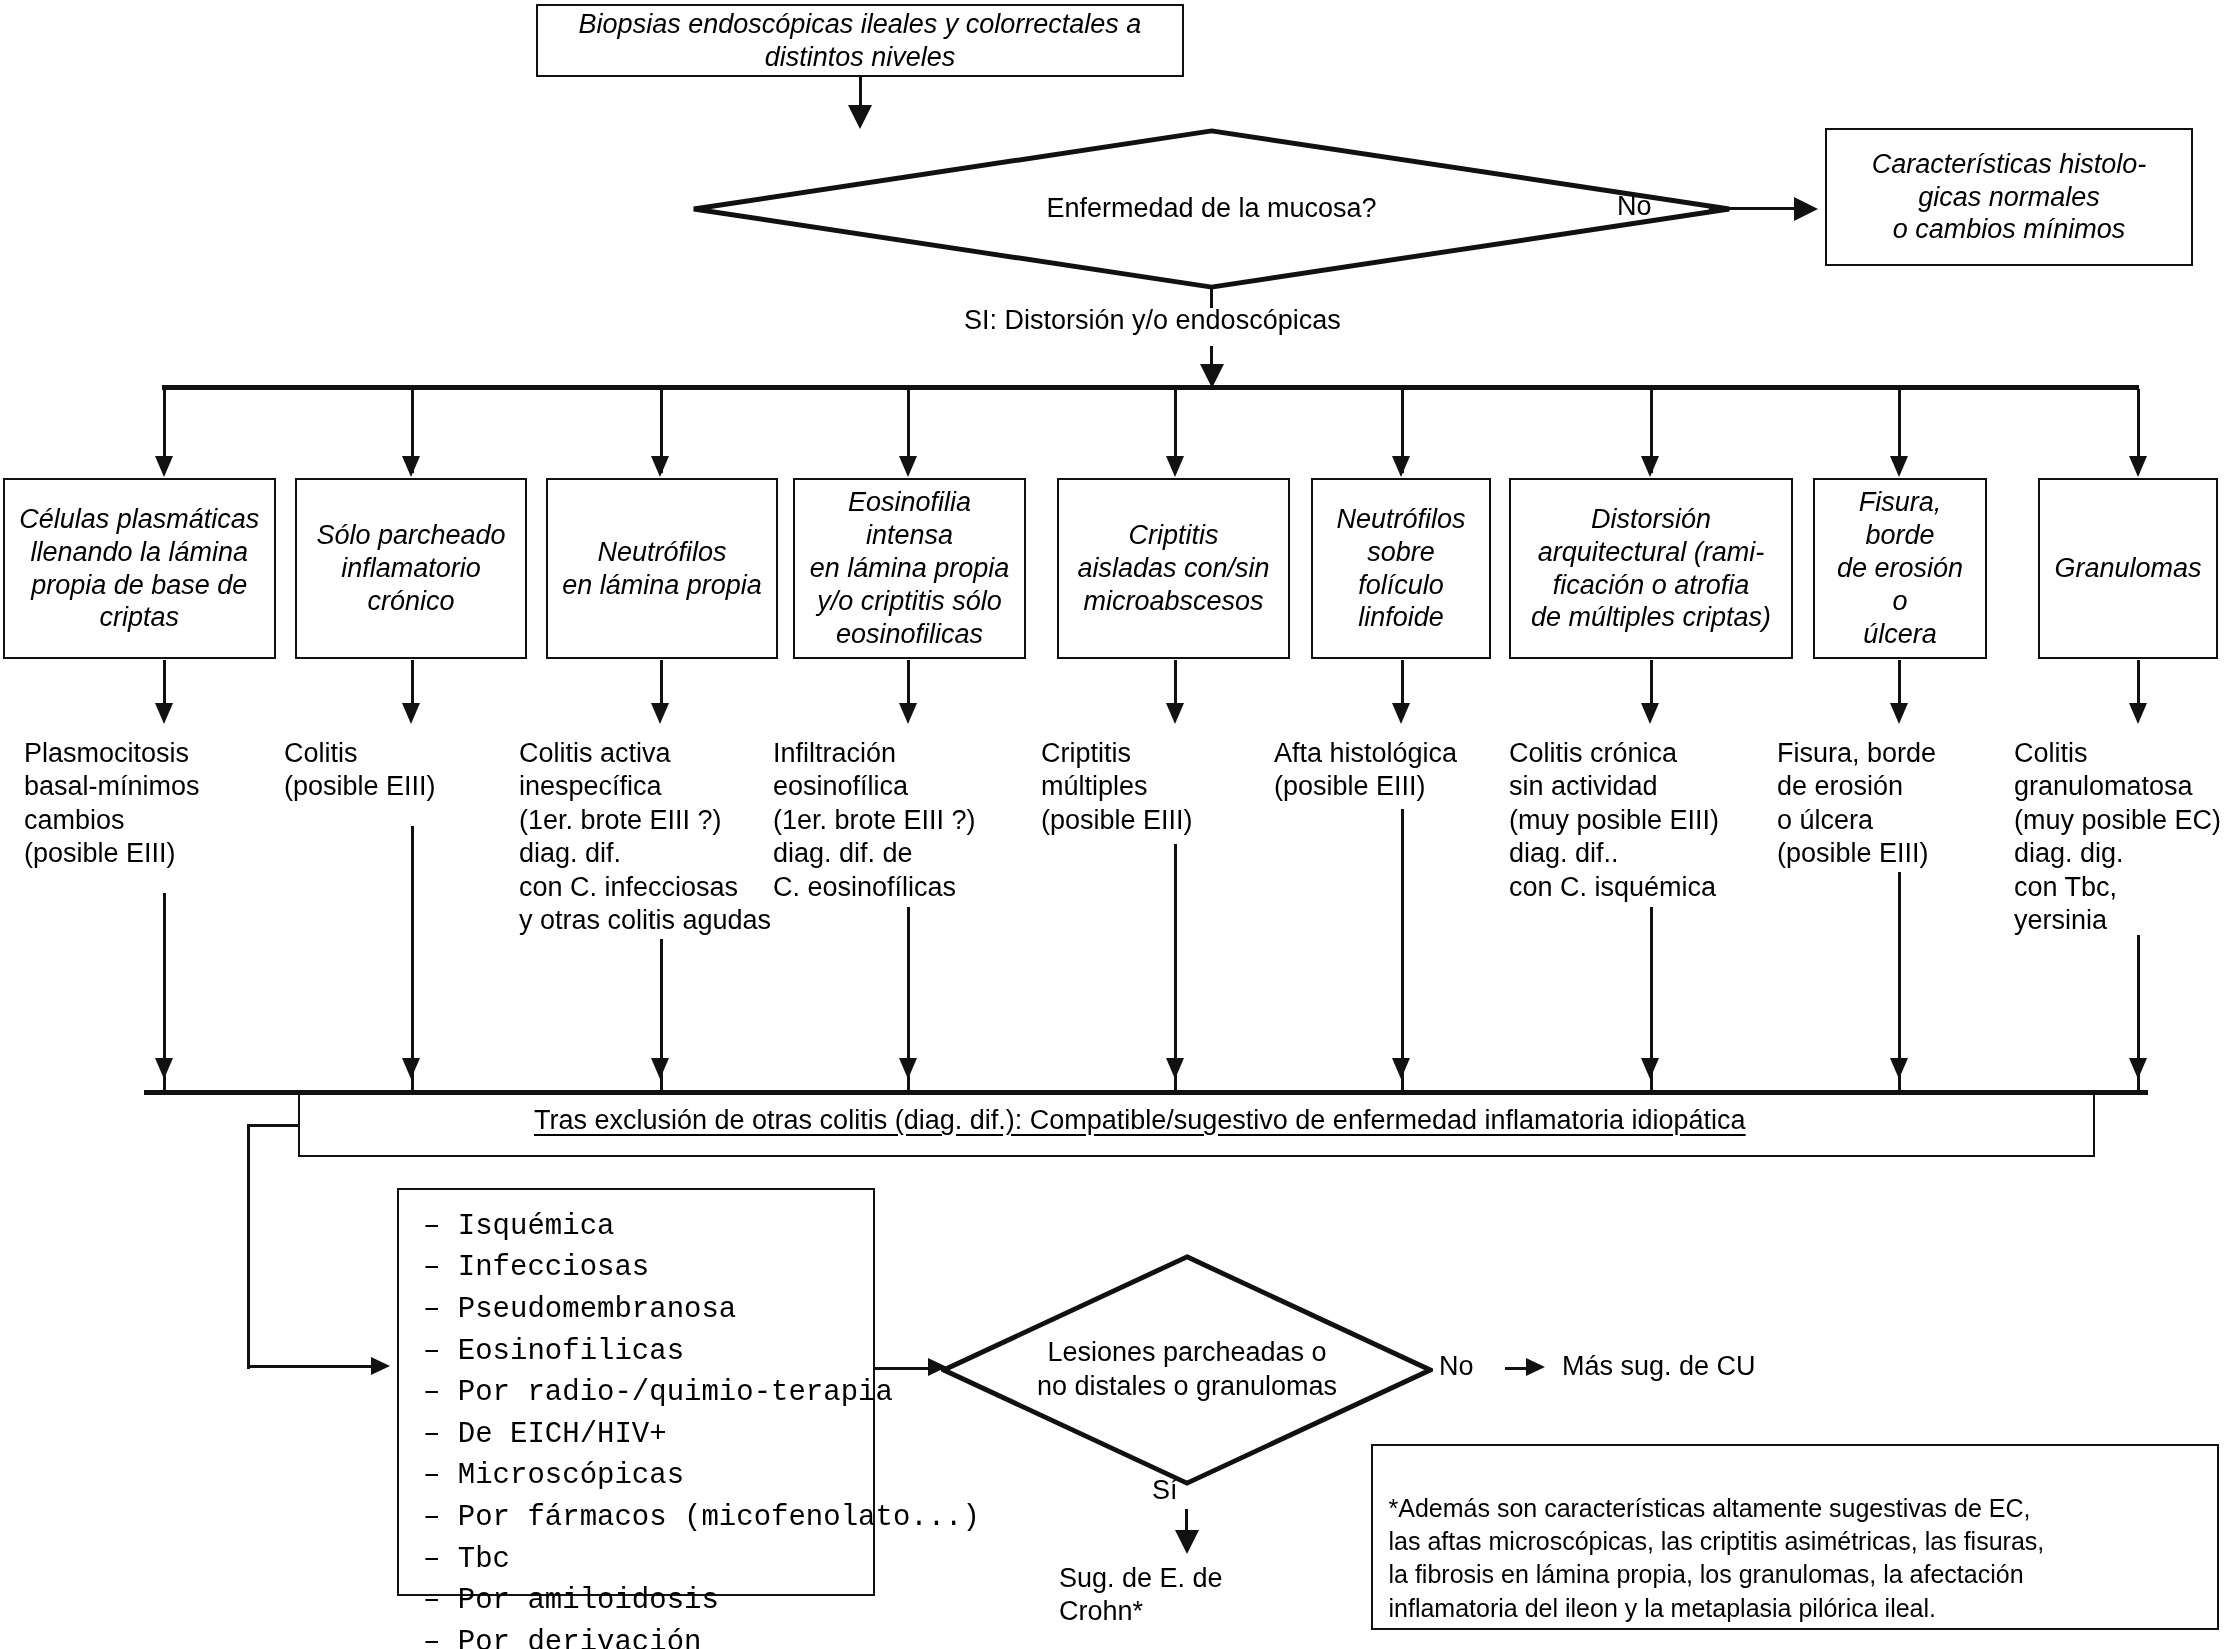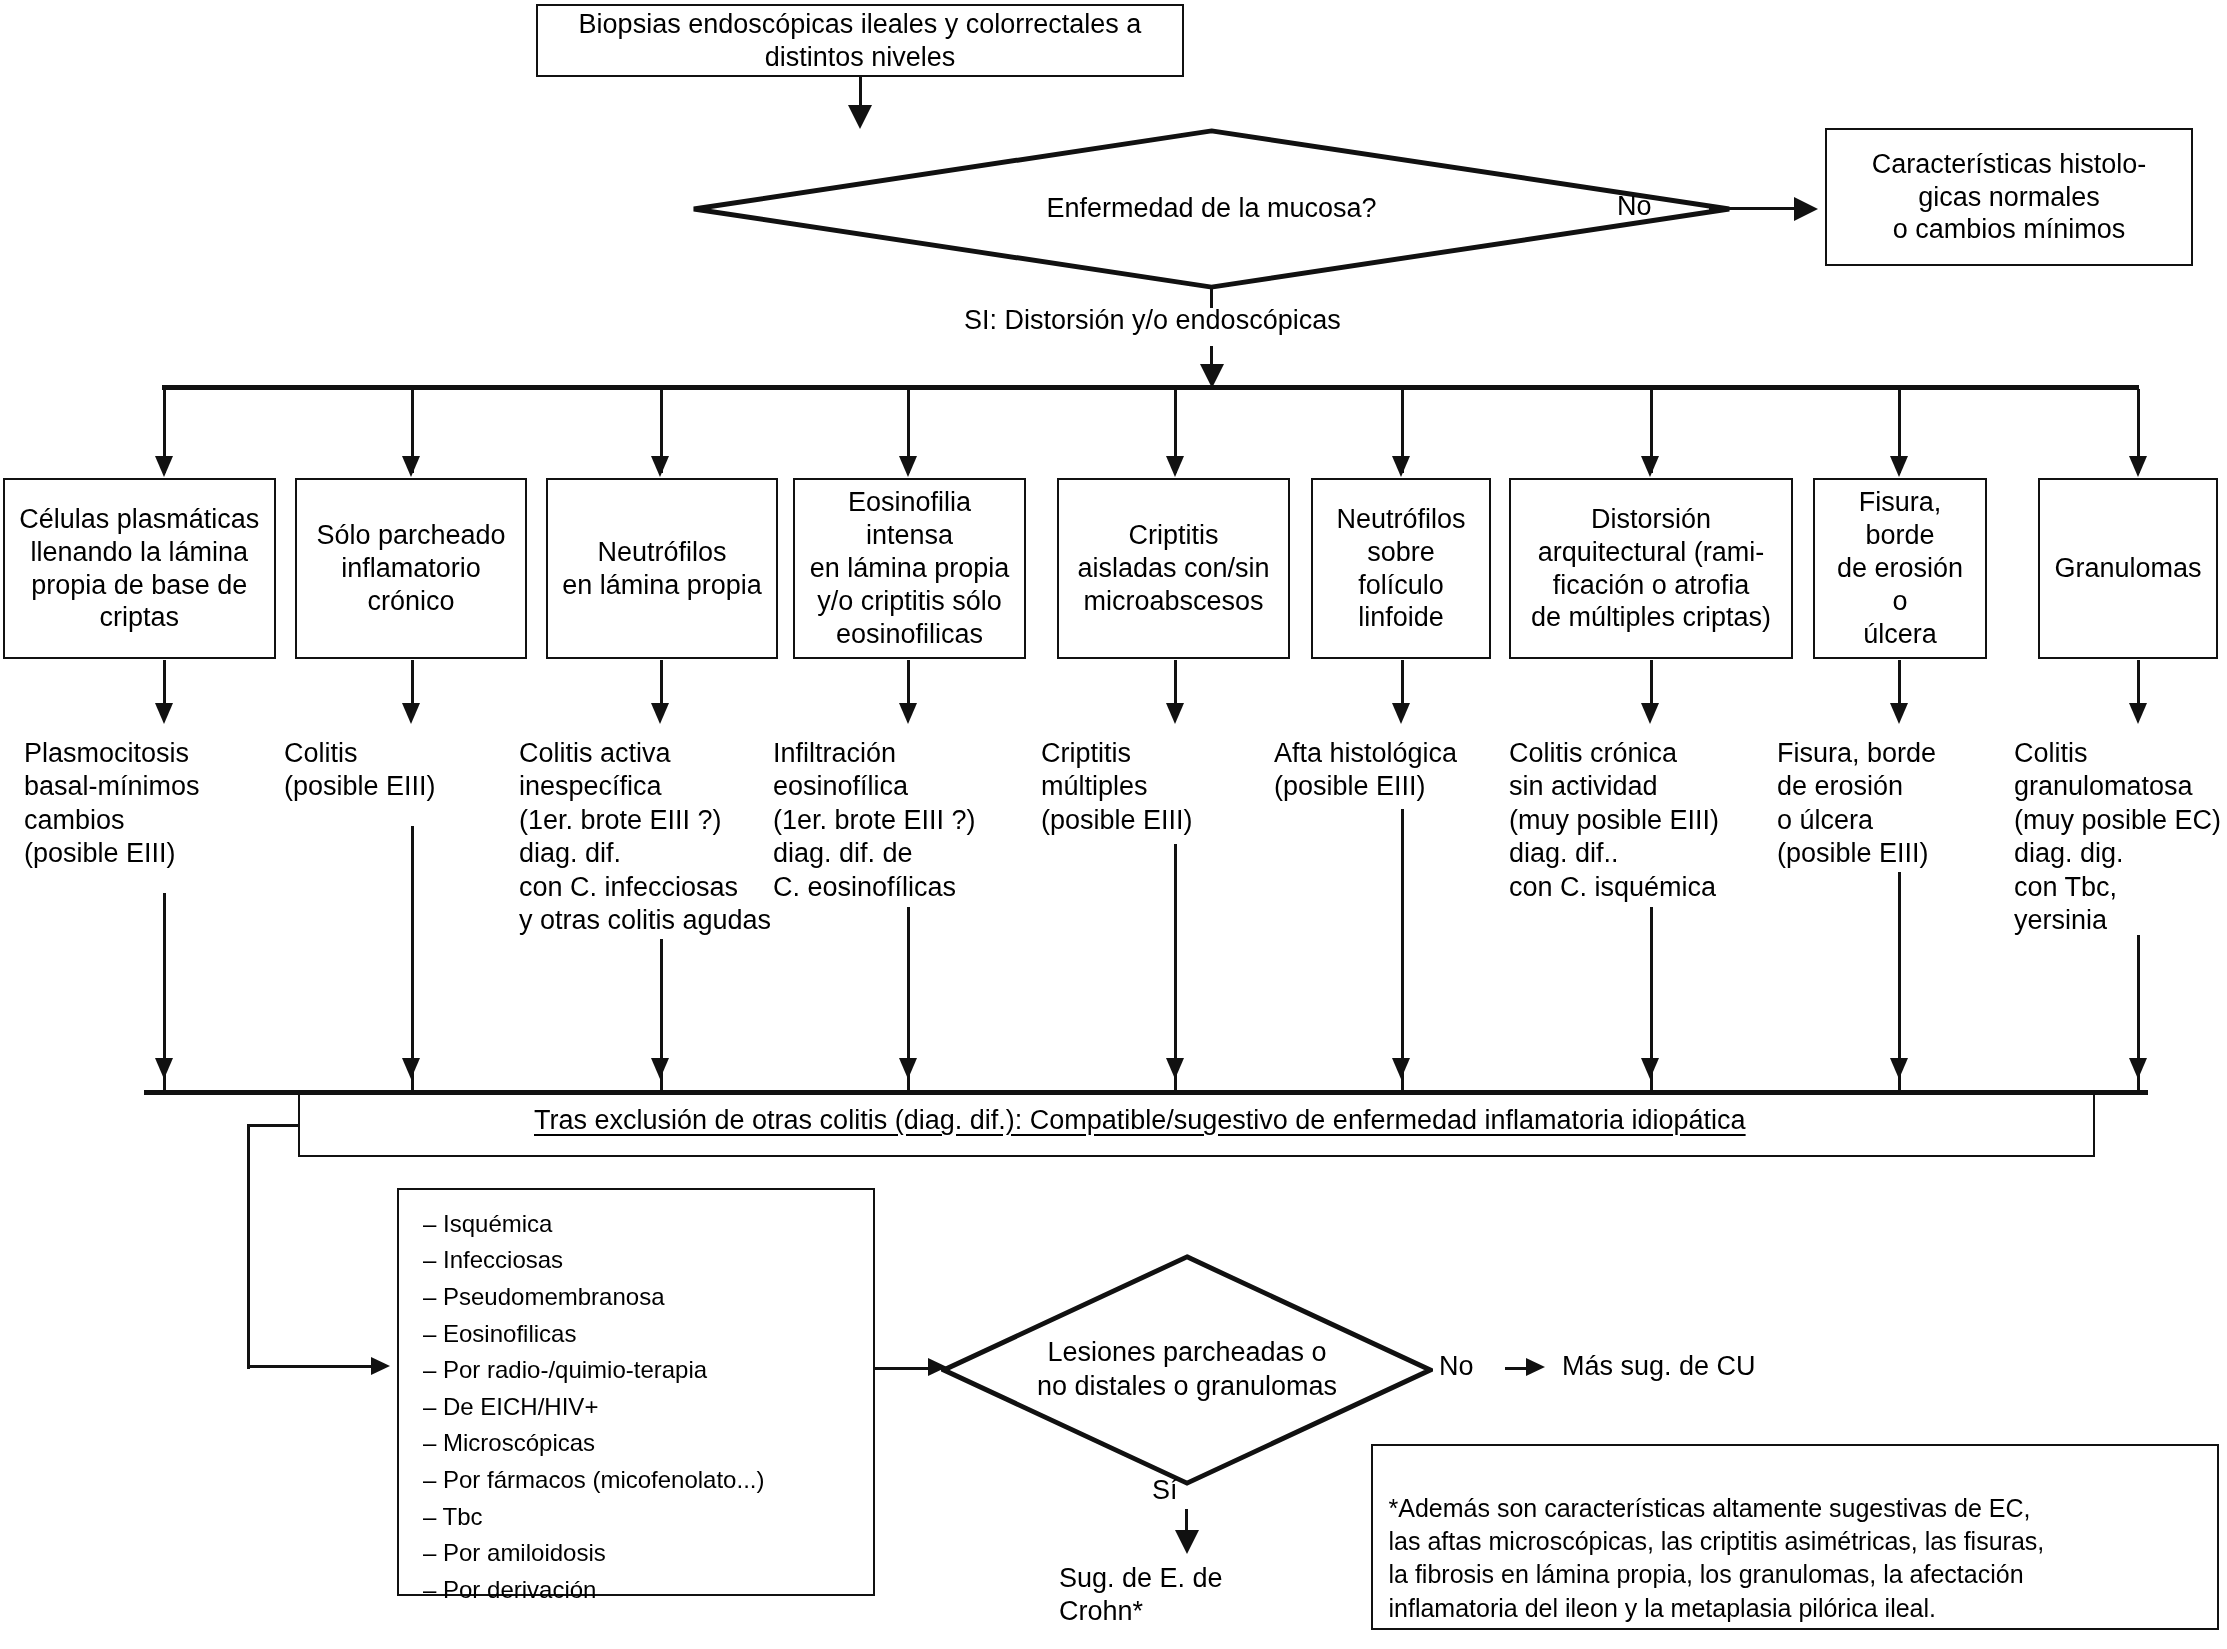--- a/index.html
+++ b/index.html
@@ -2,21 +2,21 @@
 <html style="font-size:11.2px"><head>
 <meta charset="utf-8">
 <style>
   html,body{margin:0;padding:0;background:#ffffff;}
   body{font-family:"Liberation Sans","DejaVu Sans",sans-serif;color:#000;}
   #canvas{position:relative;width:2227px;height:1650px;background:#fff;overflow:hidden;}
 
   .box{position:absolute;border:2.1px solid #111;background:#fff;box-sizing:border-box;
        display:flex;align-items:center;justify-content:center;text-align:center;
        line-height:1.22;font-size:27px;}
-  .box .inner{padding:0 13px;white-space:pre-line;}
+  .box .inner{padding:0 13px;white-space:pre-line;font-style:italic;}
 
   .lbl{position:absolute;text-align:left;line-height:1.24;font-size:27px;white-space:pre-line;}
   .lbl.left{text-align:left;}
 
   
   .vline{position:absolute;background:#111;width:2.8px;}
   .hline{position:absolute;background:#111;height:2.8px;}
 
   
   .ah-down{position:absolute;width:0;height:0;border-left:12px solid transparent;
@@ -29,21 +29,21 @@
             border-bottom:9.8px solid transparent;border-left:19.7px solid #111;}
 
   
   .dia{position:absolute;}
   .dia svg{display:block;}
   .dia .dtext{position:absolute;left:0;top:0;width:100%;height:100%;
         display:flex;align-items:center;justify-content:center;text-align:center;
         font-size:27px;line-height:1.25;white-space:pre-line;}
 
   .list{position:absolute;border:2.1px solid #111;background:#fff;box-sizing:border-box;
-        padding:15.5px 0 15.5px 24px;font-size:24px;line-height:1.0;}
+        padding:15.5px 0 15.5px 24px;font-size:29px;line-height:1.0;font-family:Liberation Mono, monospace;}
   .list .li{padding:6.3px 0;white-space:pre;}
 
   .note{position:absolute;border:2.1px solid #111;background:#fff;box-sizing:border-box;
         padding:12.7px 15.5px;font-size:25px;line-height:1.33;text-align:left;white-space:pre-line;}
 
   .banner{position:absolute;border:2.1px solid #111;border-top:none;background:#fff;box-sizing:border-box;}
   .banner-text{position:absolute;font-size:27px;text-decoration:underline;
        text-underline-offset:4.9px;white-space:pre;}
 </style>
 </head>

